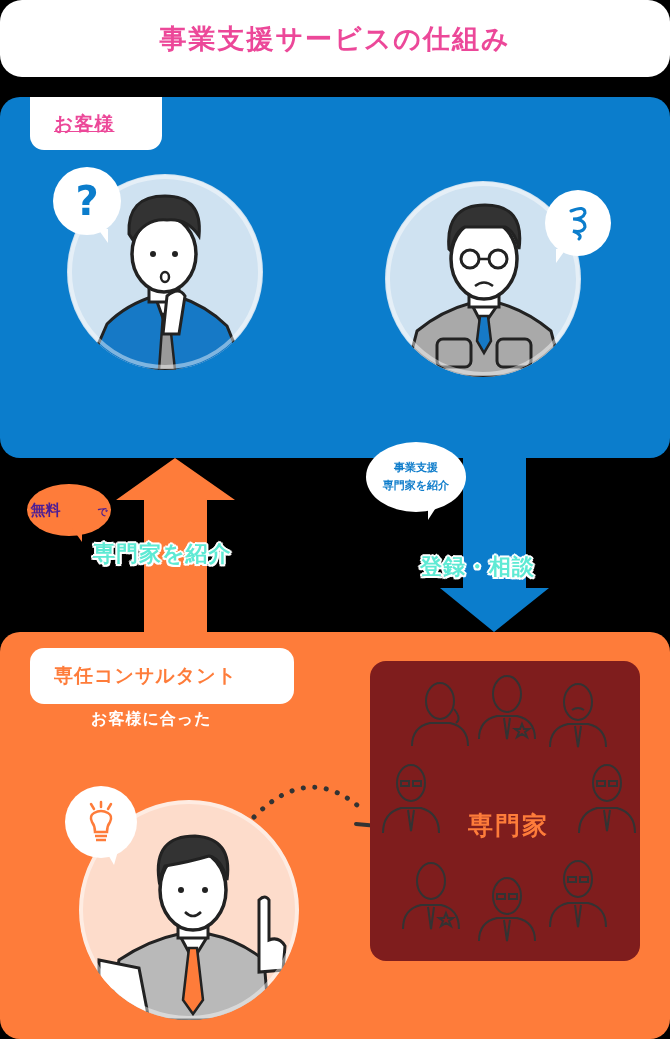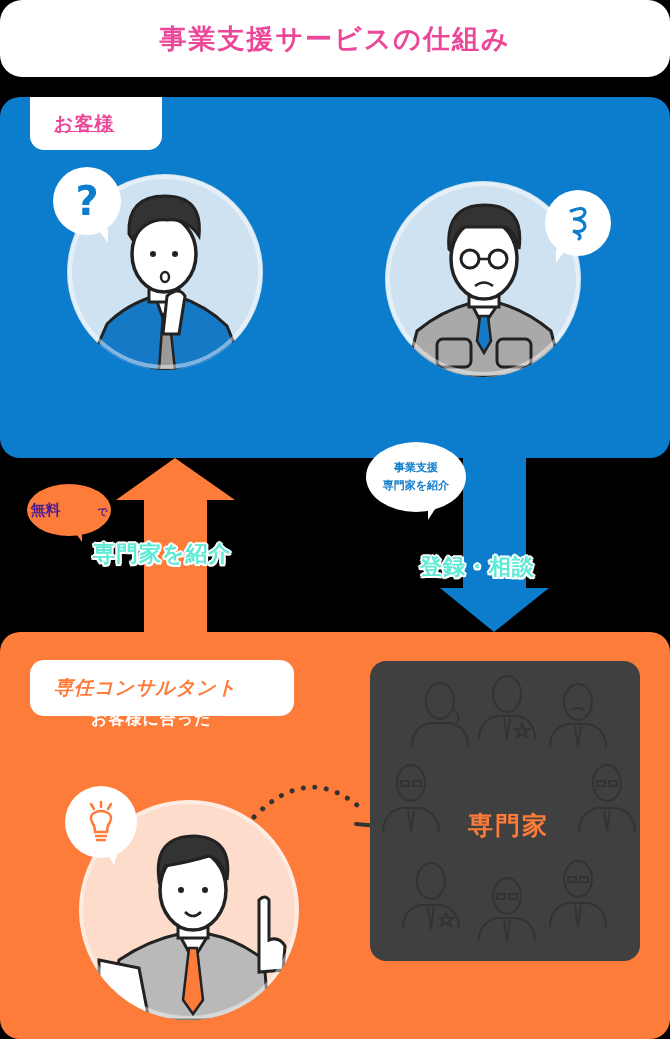--- a/index.html
+++ b/index.html
@@ -75,21 +75,21 @@
 
   .pickup-text {
     position: absolute; left: 91px; top: 703px; color: #fff;
     font-size: 16px; font-weight: bold; line-height: 32px; letter-spacing: 1px;
   }
 
   .consult-circle { background: #fddccb; width: 220px; height: 220px; left: 79px; top: 800px; }
 
   .experts-box {
     position: absolute; left: 370px; top: 661px; width: 270px; height: 300px;
-    background: #404040; border-radius: 16px;
+    background: #7f1d1d; border-radius: 16px;
   }
   .experts-label {
     position: absolute; left: 98px; top: 148px; color: #fe7c3a;
     font-size: 25px; font-weight: bold; letter-spacing: 2px;
   }
 </style>
 </head>
 <body>
 
 <div class="title-bar">
@@ -159,21 +159,21 @@
 <div class="label-outline" style="left:93px; top:539px;">専門家を紹介</div>
 
 <div class="reg-bubble">
   <span>事業支援</span>
   <span>専門家を紹介</span>
 </div>
 <div class="reg-bubble-tail"></div>
 <div class="label-outline" style="left:420px; top:552px;">登録・相談</div>
 
 <div class="consult-panel">
-  <div class="panel-tab" style="top:28px; border-radius:14px;font-style:italic;">
+  <div class="panel-tab" style="top:16px; border-radius:14px;">
     <span>専任コンサルタント</span>
   </div>
 </div>
 
 <div class="pickup-text">
   <div>お客様に合った</div>
 </div>
 
 <div class="avatar-circle consult-circle">
   <svg width="220" height="220" viewBox="0 0 220 220">

